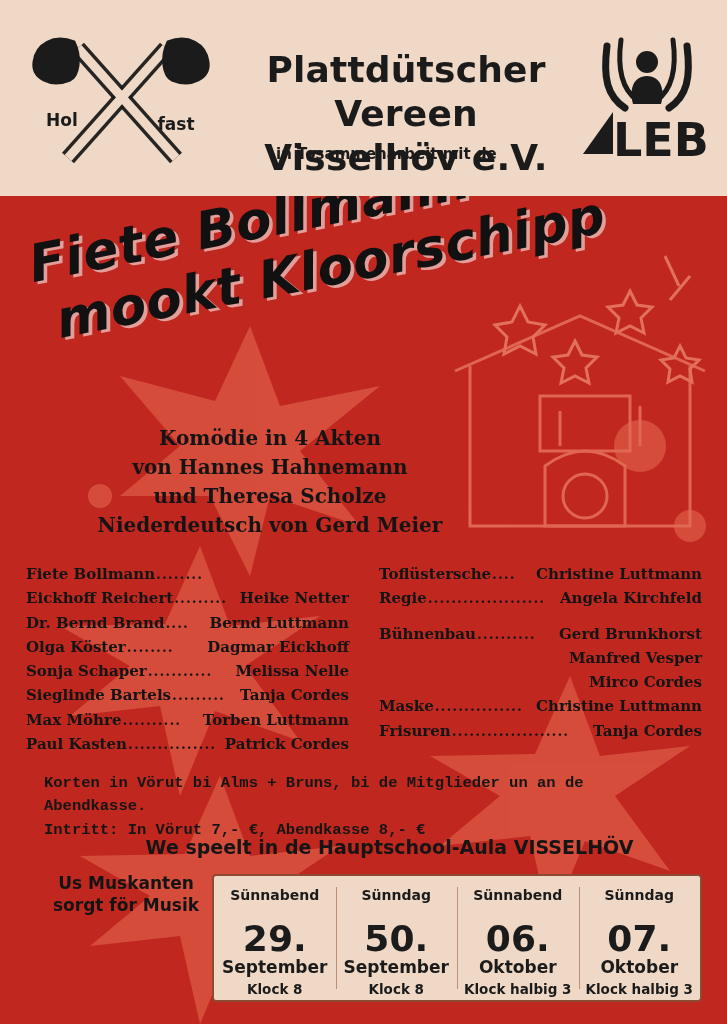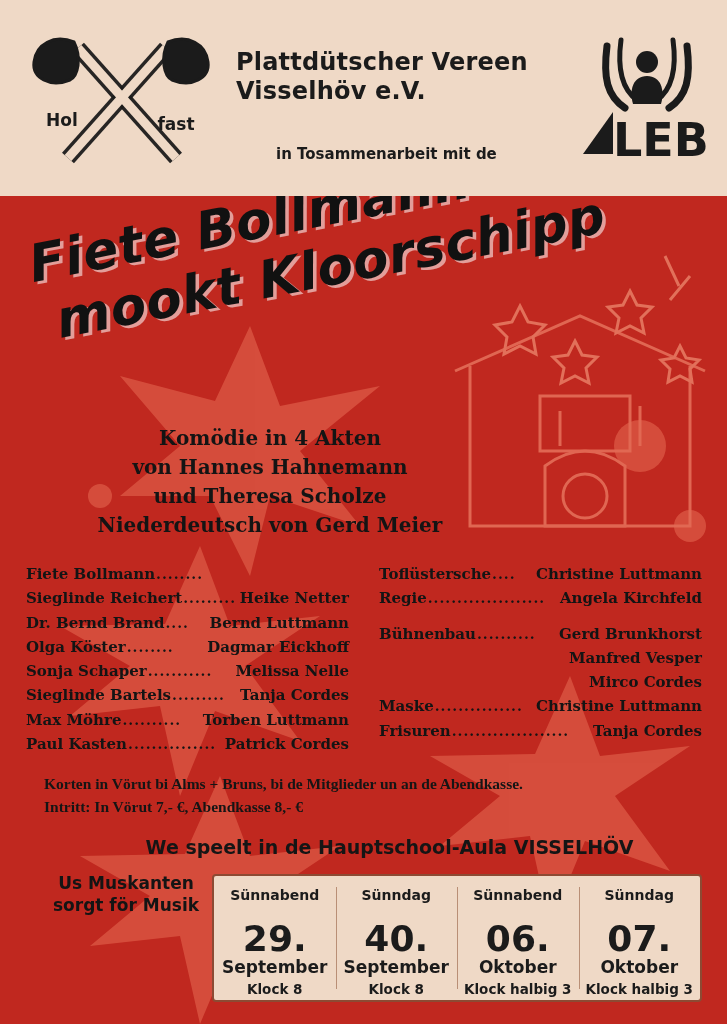--- a/index.html
+++ b/index.html
@@ -24,26 +24,27 @@
     position: absolute;
     left: 16px; top: 18px;
     width: 210px; height: 150px;
   }
   .club-title {
     position: absolute;
     left: 236px; top: 48px;
     width: 340px;
   }
   .club-title .line {
-    font-size: 24px;
+    font-size: 36px;
     font-weight: bold;
     color: #1b1b1b;
     letter-spacing: 0.2px;
     line-height: 1.22;
     font-family: "DejaVu Sans", sans-serif;
+    text-align: center;
   }
   .coop-line {
     position: absolute;
     left: 276px; top: 145px;
     font-size: 15px;
     color: #1b1b1b;
     font-family: "DejaVu Sans", sans-serif;
     font-weight: bold;
   }
   .leb-logo {
@@ -130,21 +131,21 @@
   }
   .cast-row .actor { text-align: right; }
   .cast-row.blank { height: 11px; line-height: 11px; }
 
   
   .ticket-info {
     position: absolute;
     left: 44px; top: 576px;
     width: 650px;
     color: #151515;
-    font-family: Liberation Serif, serif;
+    font-family: Liberation Mono, monospace;
     font-weight: bold;
     font-size: 15.5px;
     line-height: 1.5;
   }
 
   .venue {
     position: absolute;
     left: 0; top: 640px;
     width: 727px;
     text-align: center;
@@ -306,21 +307,21 @@
     <div>Niederdeutsch von Gerd Meier</div>
   </div>
 
   <div class="cast">
     <div class="cast-col">
       <div class="cast-row">
         <span class="role">Fiete Bollmann</span>
         <span class="dots">........</span>
       </div>
       <div class="cast-row">
-        <span class="role">Sieglinde Reichert</span>
+        <span class="role">Eickhoff Reichert</span>
         <span class="dots">.........</span>
         <span class="actor">Heike Netter</span>
       </div>
       <div class="cast-row">
         <span class="role">Dr. Bernd Brand</span>
         <span class="dots">....</span>
         <span class="actor">Bernd Luttmann</span>
       </div>
       <div class="cast-row">
         <span class="role">Olga Köster</span>
@@ -403,21 +404,21 @@
 
   <div class="dates-box">
     <div class="date-cell">
       <div class="date-weekday">Sünnabend</div>
       <div class="date-day">29.</div>
       <div class="date-month">September</div>
       <div class="date-time">Klock 8</div>
     </div>
     <div class="date-cell">
       <div class="date-weekday">Sünndag</div>
-      <div class="date-day">40.</div>
+      <div class="date-day">50.</div>
       <div class="date-month">September</div>
       <div class="date-time">Klock 8</div>
     </div>
     <div class="date-cell">
       <div class="date-weekday">Sünnabend</div>
       <div class="date-day">06.</div>
       <div class="date-month">Oktober</div>
       <div class="date-time">Klock halbig 3</div>
     </div>
     <div class="date-cell">

